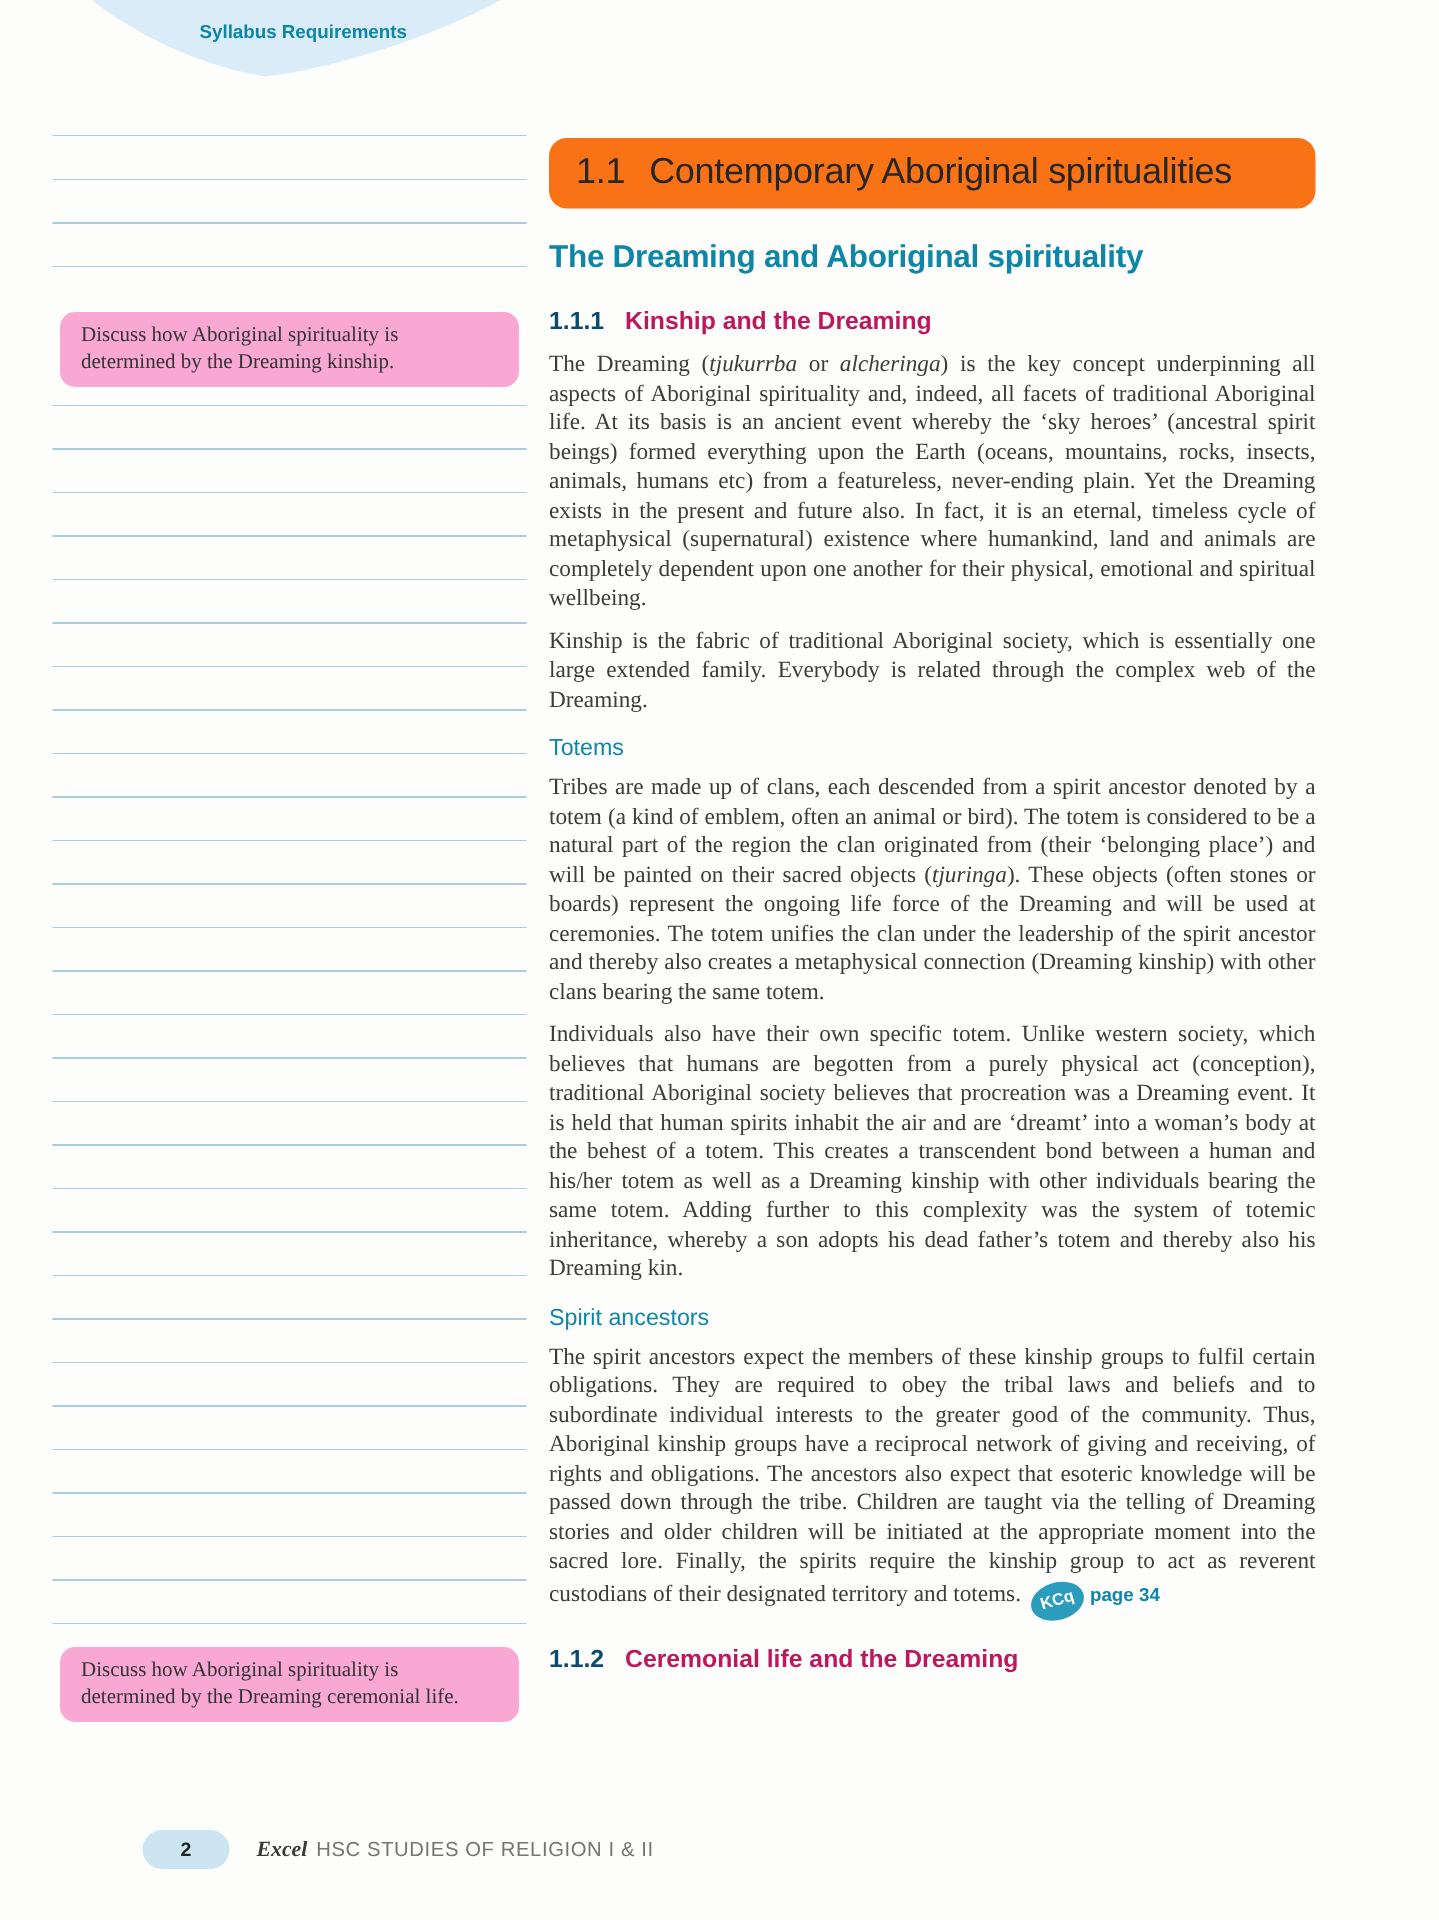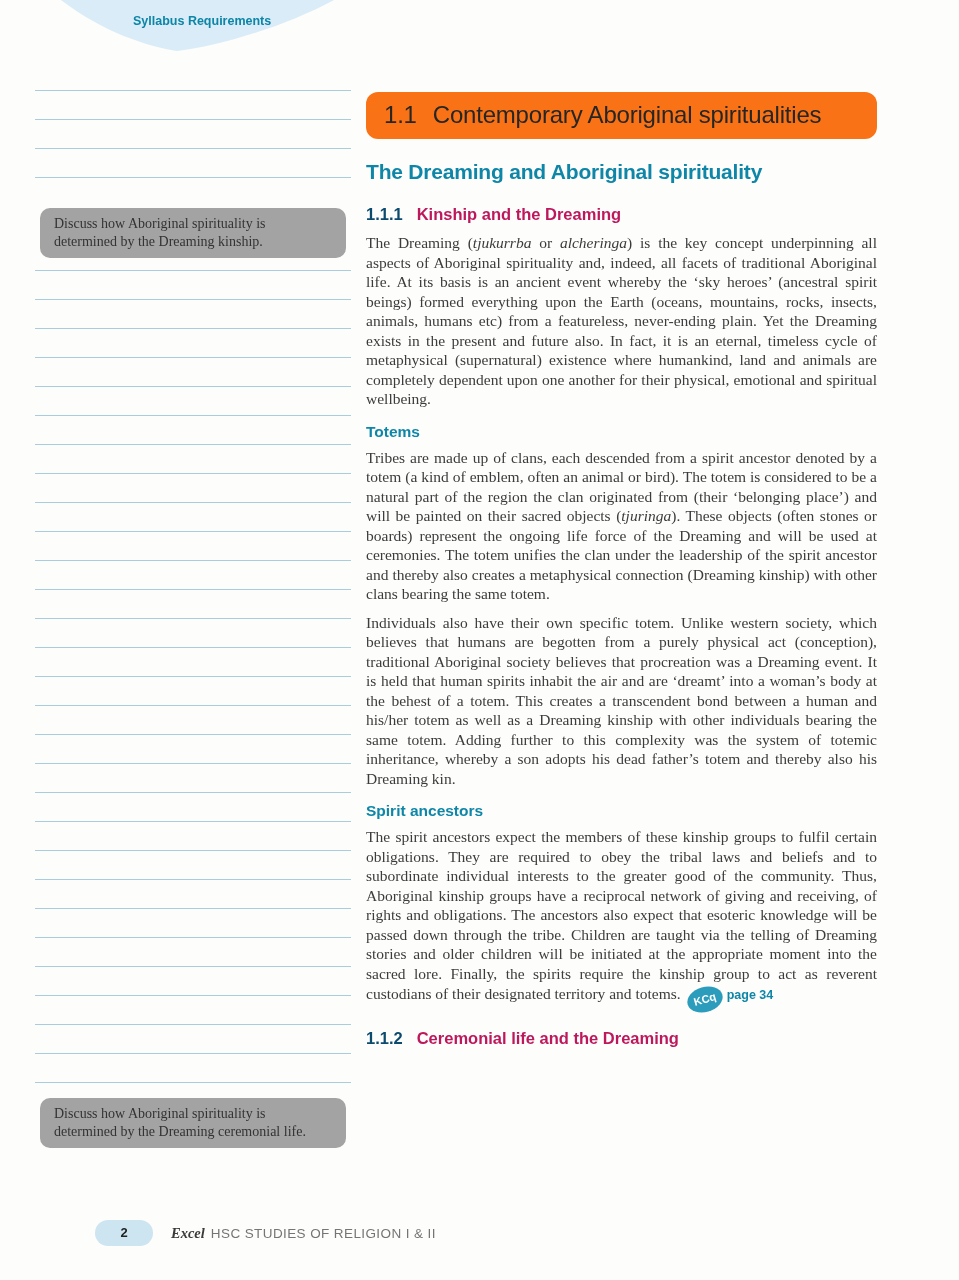--- a/index.html
+++ b/index.html
@@ -26,21 +26,21 @@
   .ruled {
     position:absolute; left:35px; width:316px;
     background-image:repeating-linear-gradient(
       to bottom, #a7cdde 0px, #a7cdde 1px, transparent 1px, transparent 29px);
   }
   .ruled-a { top:90px;  height:88px;  }
   .ruled-b { top:270px; height:813px; }
 
   .note-box {
     position:absolute; left:40px; width:306px;
-    background:#a3a3a3; border-radius:10px;
+    background:#f9a8d4; border-radius:10px;
     padding:7px 14px 8px 14px;
     font-size:14px; line-height:17.5px; color:#333;
   }
   .note-1 { top:208px; }
   .note-2 { top:1098px; }
 
   
   .main { position:absolute; left:366px; top:92px; width:511px; }
 
   .section-box {
@@ -63,21 +63,21 @@
     margin-top:21px; margin-bottom:9px;
     font-family:"Liberation Sans", sans-serif;
     font-size:16.5px; font-weight:bold;
   }
   h2.numbered .num { color:#0c4a6e; margin-right:14px; }
   h2.numbered .ttl { color:#be185d; }
 
   h3.sub {
     margin-top:14px; margin-bottom:7px;
     font-family:"Liberation Sans", sans-serif;
-    font-size:15.5px; font-weight:bold; color:#0e86a8;
+    font-size:15.5px; font-weight:normal; color:#0e86a8;
   }
 
   p.body {
     font-size:15.5px; line-height:19.5px;
     text-align:justify; margin-bottom:9px;
     color:#3c3c3c;
   }
   p.body .it { font-style:italic; }
 
   .kcq-badge {
@@ -140,20 +140,21 @@
   </div>
 
   <h1 class="chapter">The Dreaming and Aboriginal spirituality</h1>
 
   <h2 class="numbered">
     <span class="num">1.1.1</span><span class="ttl">Kinship and the Dreaming</span>
   </h2>
 
   <p class="body"><span>The Dreaming (</span><span class="it">tjukurrba</span><span> or </span><span class="it">alcheringa</span><span>) is the key concept underpinning all aspects of Aboriginal spirituality and, indeed, all facets of traditional Aboriginal life. At its basis is an ancient event whereby the ‘sky heroes’ (ancestral spirit beings) formed everything upon the Earth (oceans, mountains, rocks, insects, animals, humans etc) from a featureless, never-ending plain. Yet the Dreaming exists in the present and future also. In fact, it is an eternal, timeless cycle of metaphysical (supernatural) existence where humankind, land and animals are completely dependent upon one another for their physical, emotional and spiritual wellbeing.</span></p>
 
+  <p class="body">Kinship is the fabric of traditional Aboriginal society, which is essentially one large extended family. Everybody is related through the complex web of the Dreaming.</p>
 
   <h3 class="sub">Totems</h3>
 
   <p class="body"><span>Tribes are made up of clans, each descended from a spirit ancestor denoted by a totem (a kind of emblem, often an animal or bird). The totem is considered to be a natural part of the region the clan originated from (their ‘belonging place’) and will be painted on their sacred objects (</span><span class="it">tjuringa</span><span>). These objects (often stones or boards) represent the ongoing life force of the Dreaming and will be used at ceremonies. The totem unifies the clan under the leadership of the spirit ancestor and thereby also creates a metaphysical connection (Dreaming kinship) with other clans bearing the same totem.</span></p>
 
   <p class="body">Individuals also have their own specific totem. Unlike western society, which believes that humans are begotten from a purely physical act (conception), traditional Aboriginal society believes that procreation was a Dreaming event. It is held that human spirits inhabit the air and are ‘dreamt’ into a woman’s body at the behest of a totem. This creates a transcendent bond between a human and his/her totem as well as a Dreaming kinship with other individuals bearing the same totem. Adding further to this complexity was the system of totemic inheritance, whereby a son adopts his dead father’s totem and thereby also his Dreaming kin.</p>
 
   <h3 class="sub">Spirit ancestors</h3>
 
   <p class="body"><span>The spirit ancestors expect the members of these kinship groups to fulfil certain obligations. They are required to obey the tribal laws and beliefs and to subordinate individual interests to the greater good of the community. Thus, Aboriginal kinship groups have a reciprocal network of giving and receiving, of rights and obligations. The ancestors also expect that esoteric knowledge will be passed down through the tribe. Children are taught via the telling of Dreaming stories and older children will be initiated at the appropriate moment into the sacred lore. Finally, the spirits require the kinship group to act as reverent custodians of their designated territory and totems.</span><span class="kcq-badge">KCq</span><span class="pageref">page 34</span></p>

